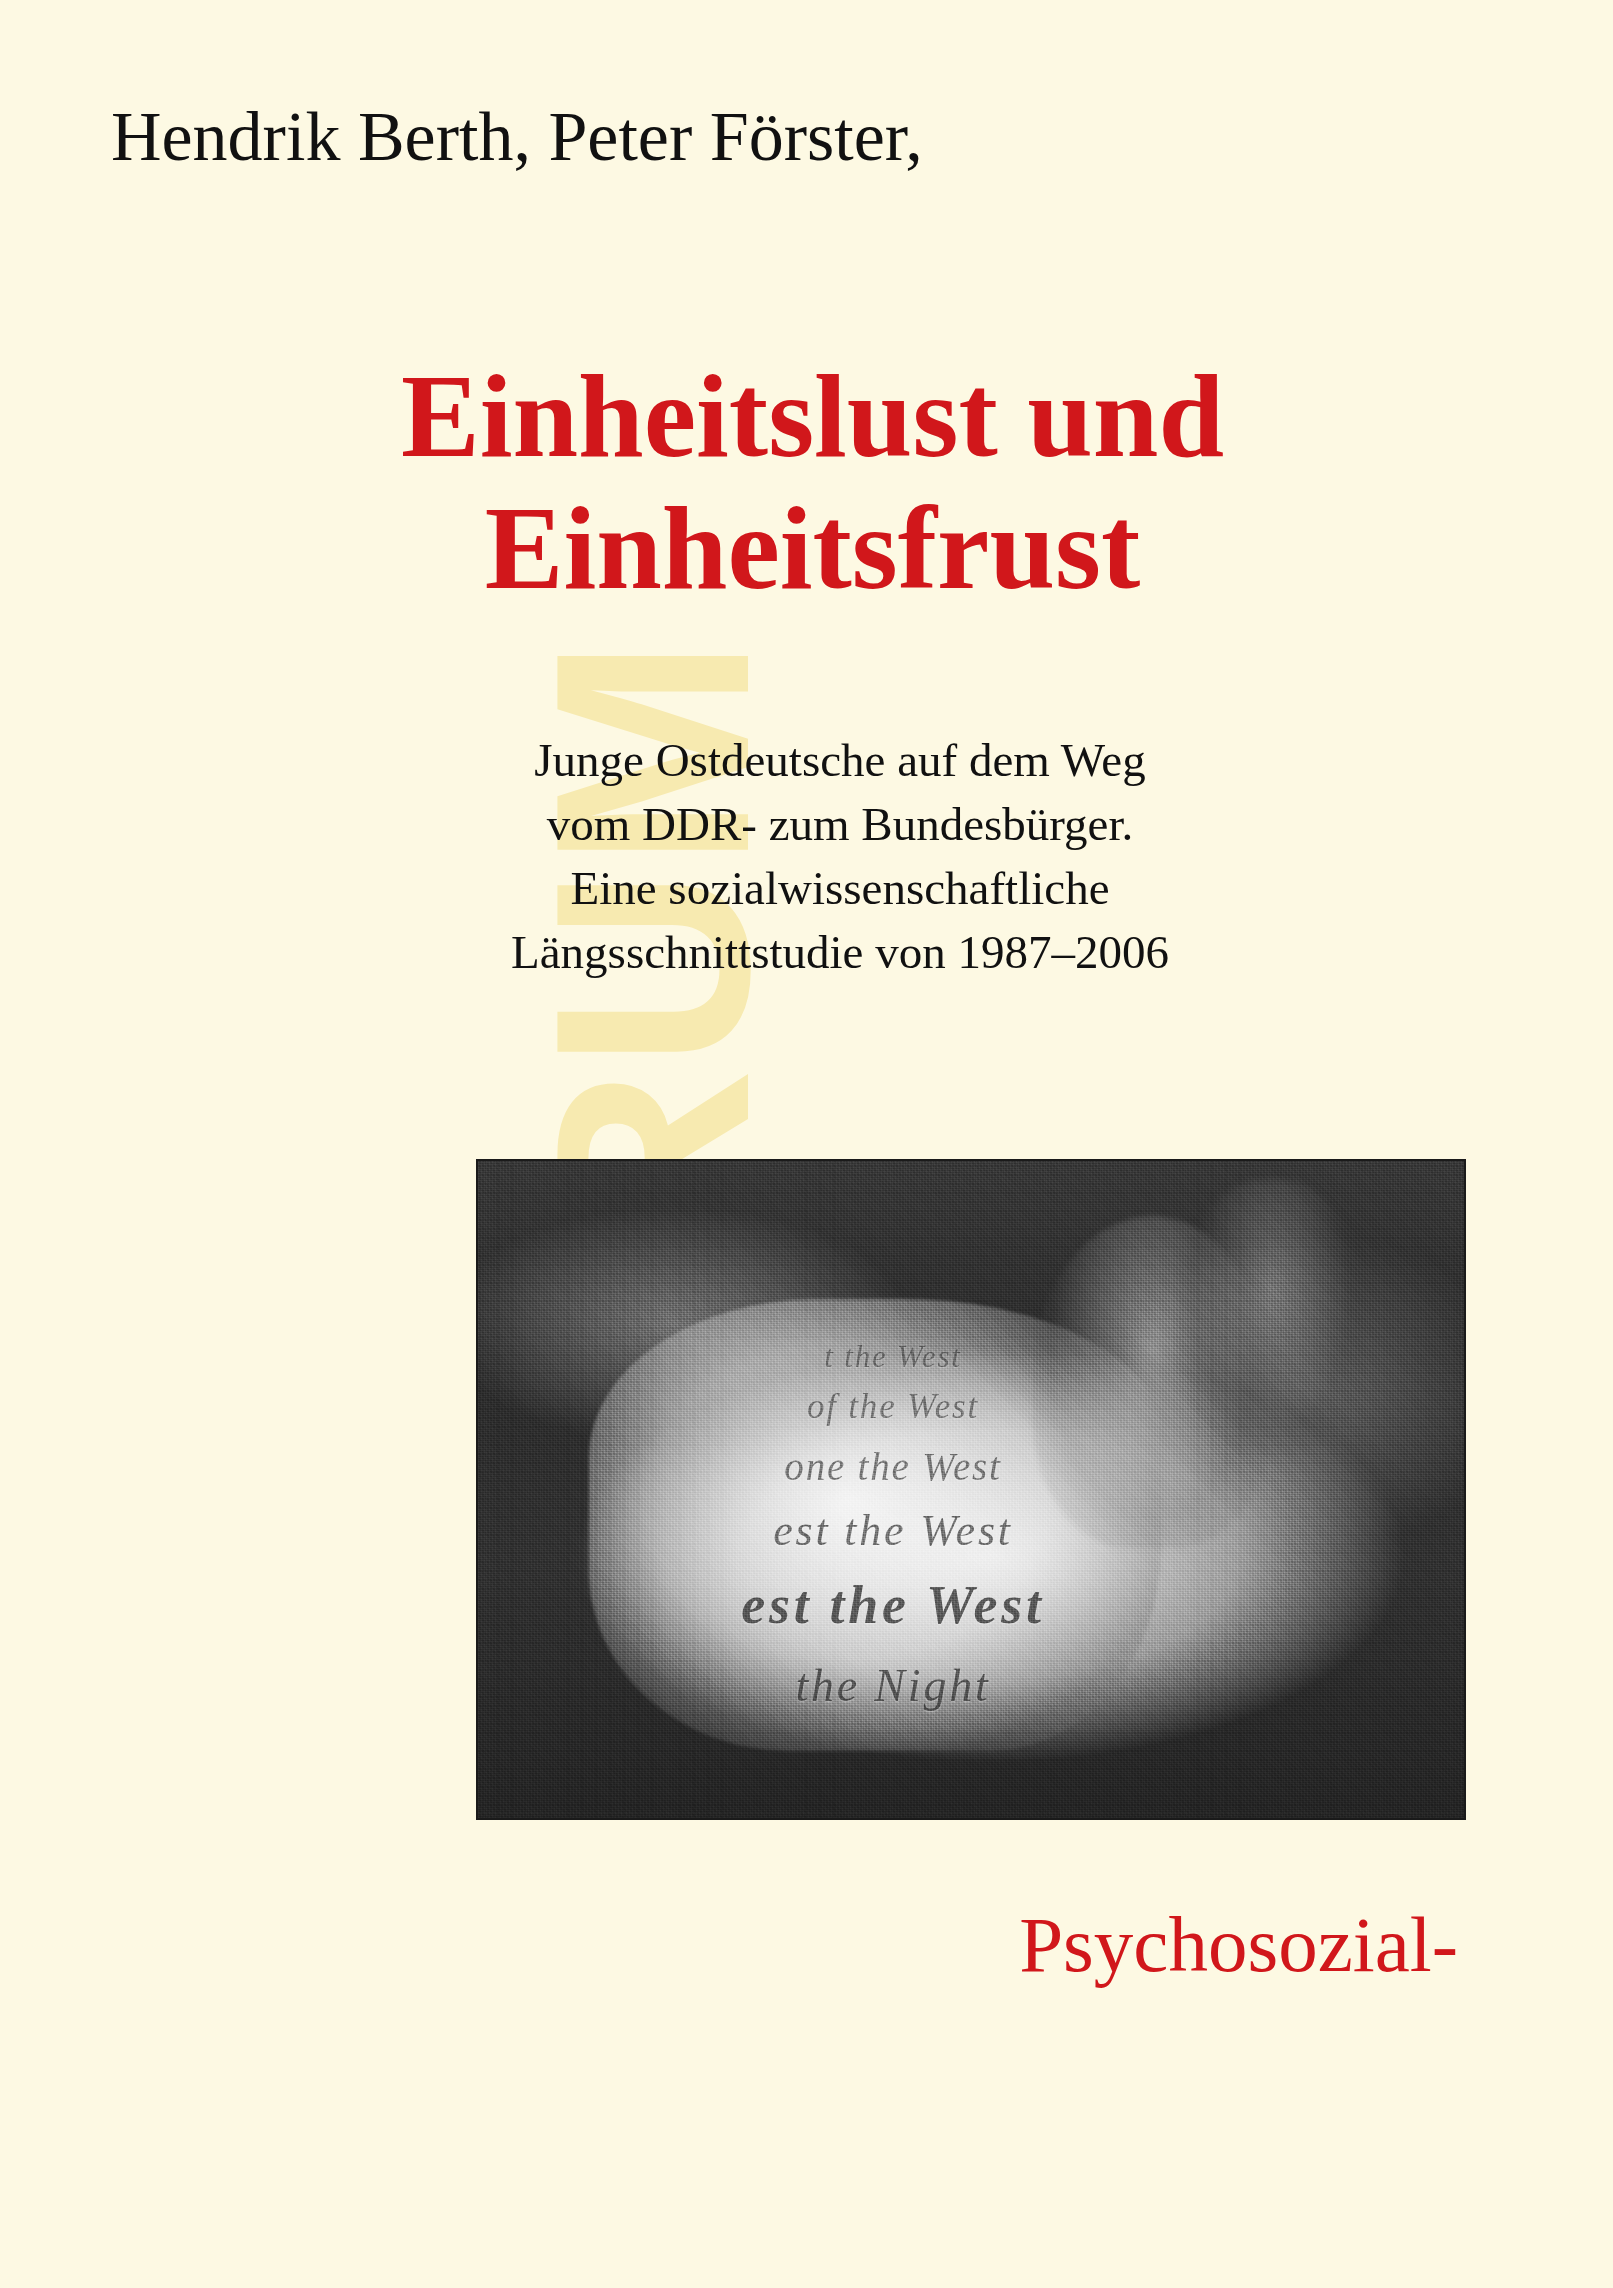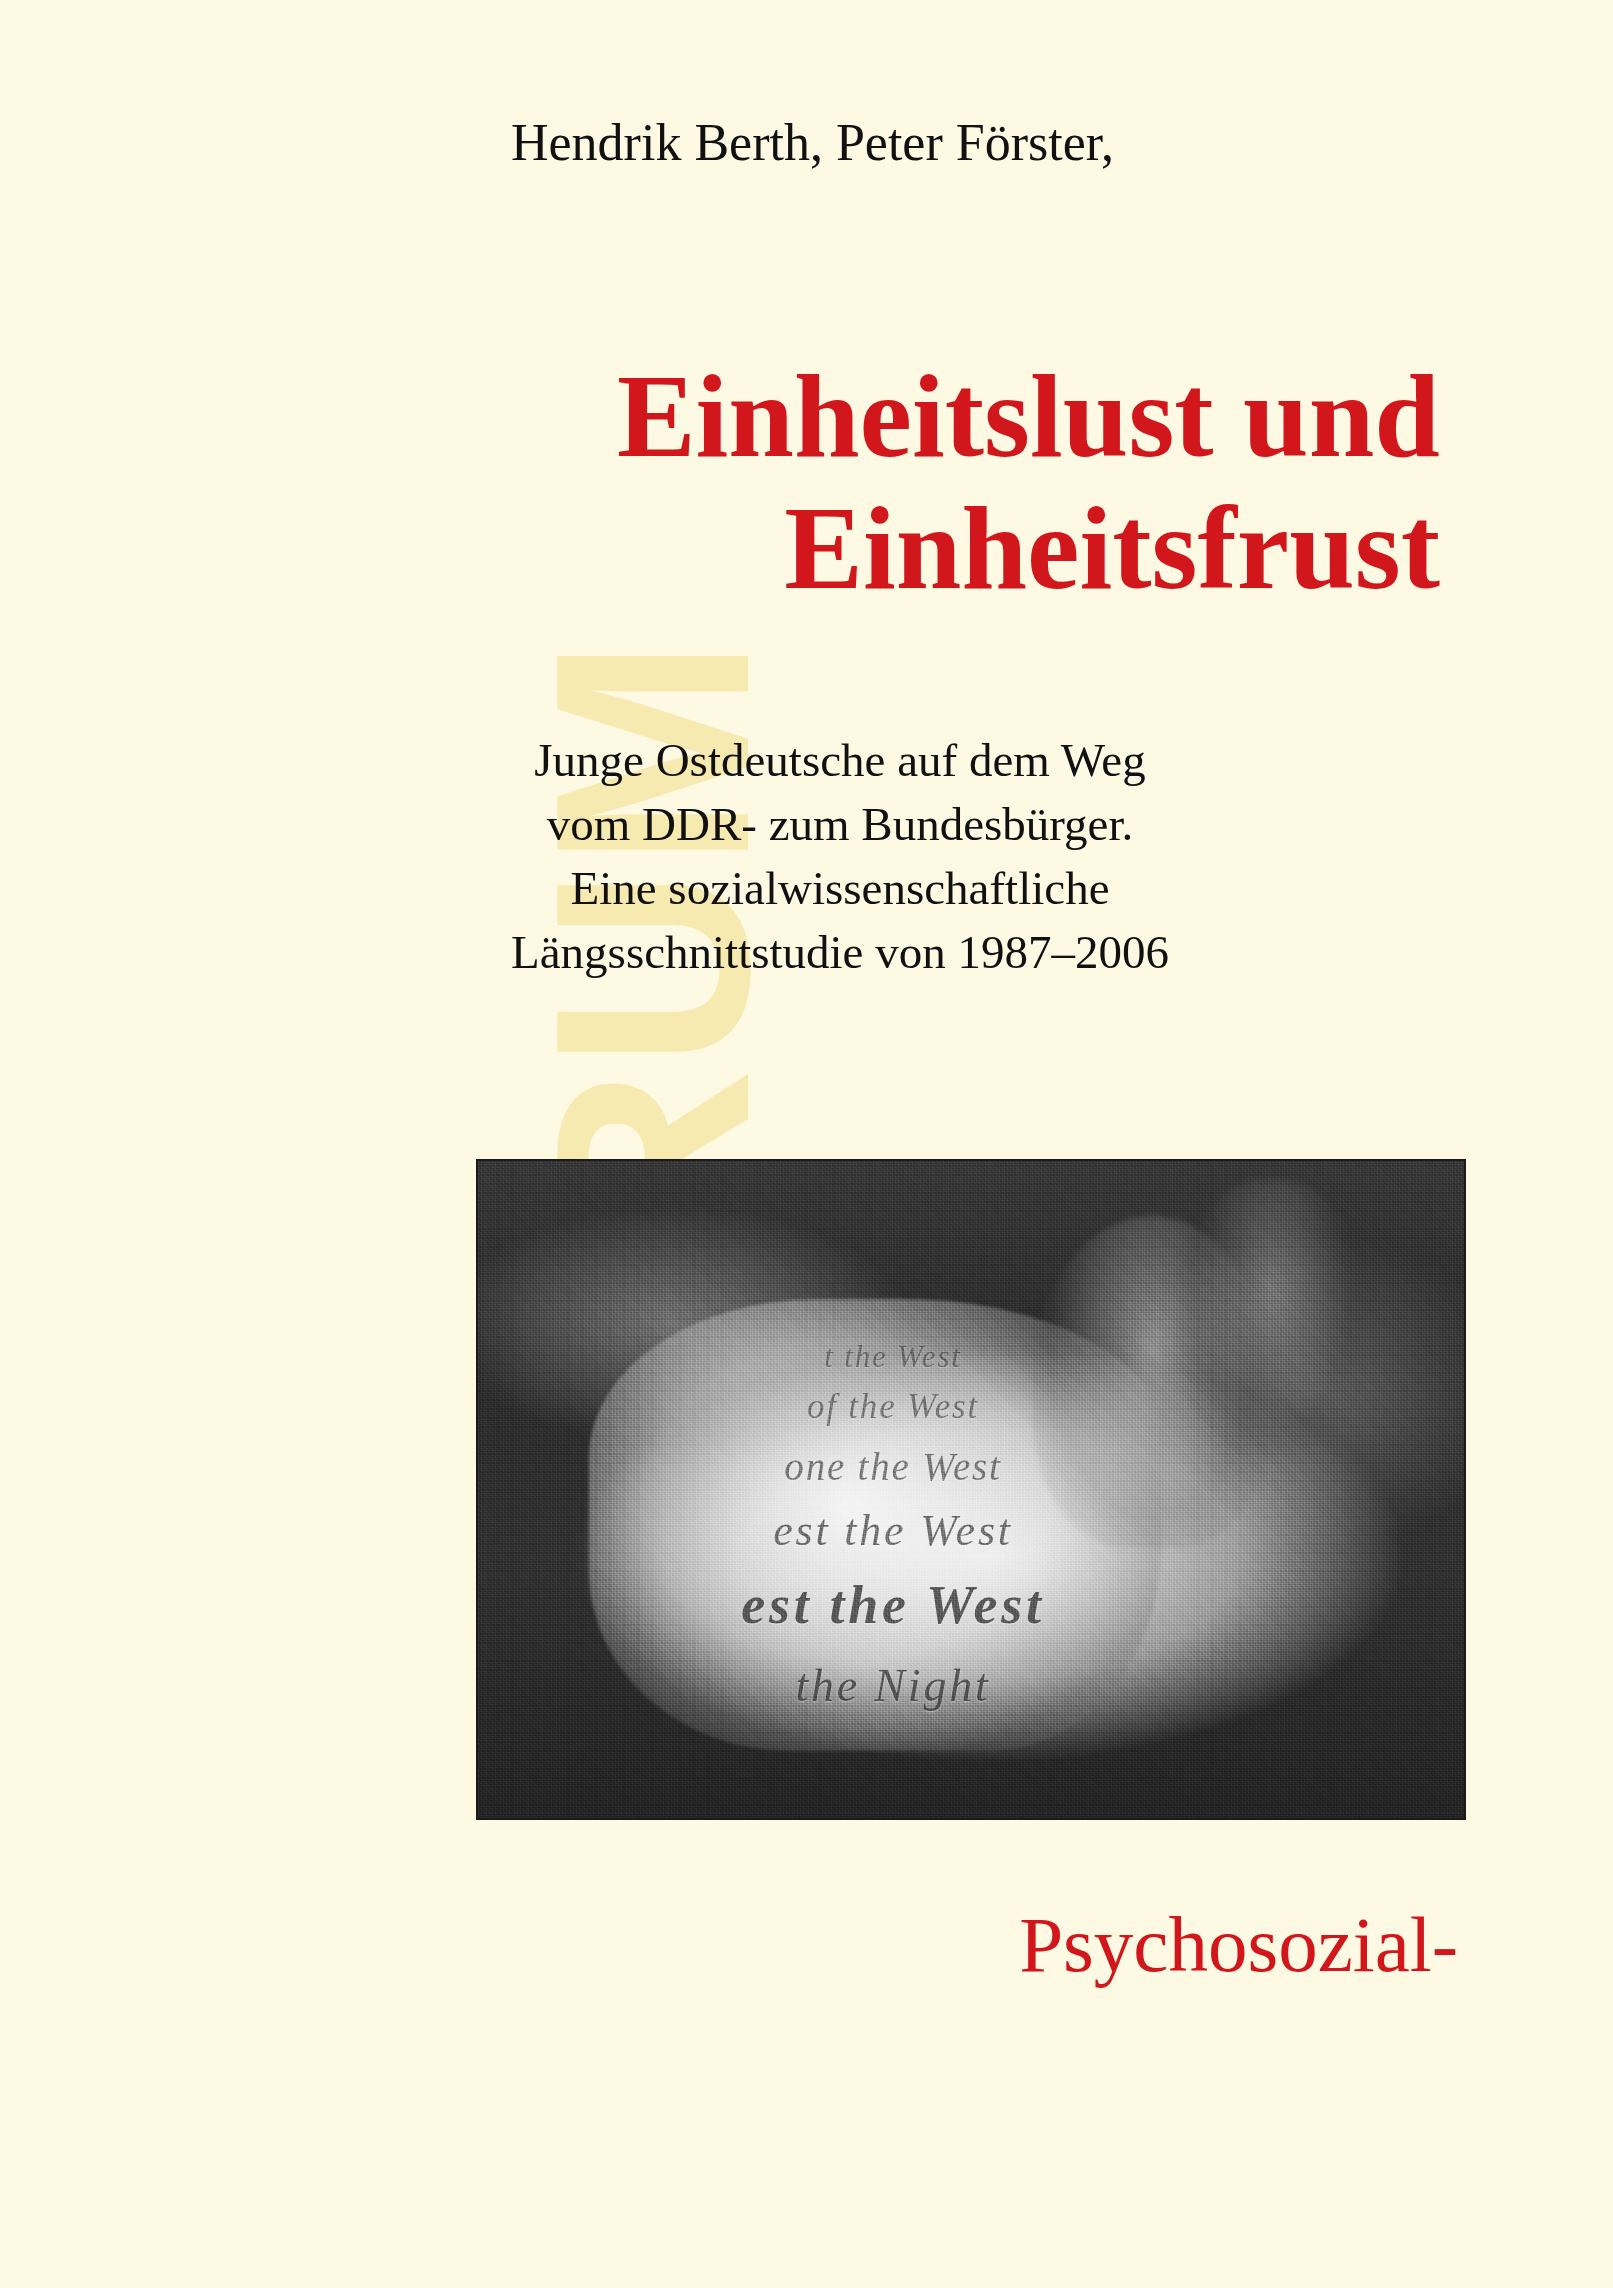--- a/index.html
+++ b/index.html
@@ -44,38 +44,37 @@
   }
 
   .content {
     position: relative;
     z-index: 2;
   }
 
   .authors {
     position: absolute;
     left: 111px;
-    top: 112px;
+    top: 96px;
     width: 1403px;
-    text-align: center;
-    font-size: 52px;
+    font-size: 70px;
     line-height: 1.18;
     color: #111111;
   }
   .authors .ln {
     display: block;
     white-space: nowrap;
   }
 
   .title {
     position: absolute;
     left: 185px;
     top: 351px;
     width: 1255px;
-    text-align: right;
+    text-align: center;
     color: #d1171b;
     font-family: "Liberation Serif", serif;
     font-weight: bold;
     font-size: 118px;
     line-height: 1.12;
   }
   .title .ln {
     display: block;
     white-space: nowrap;
   }

